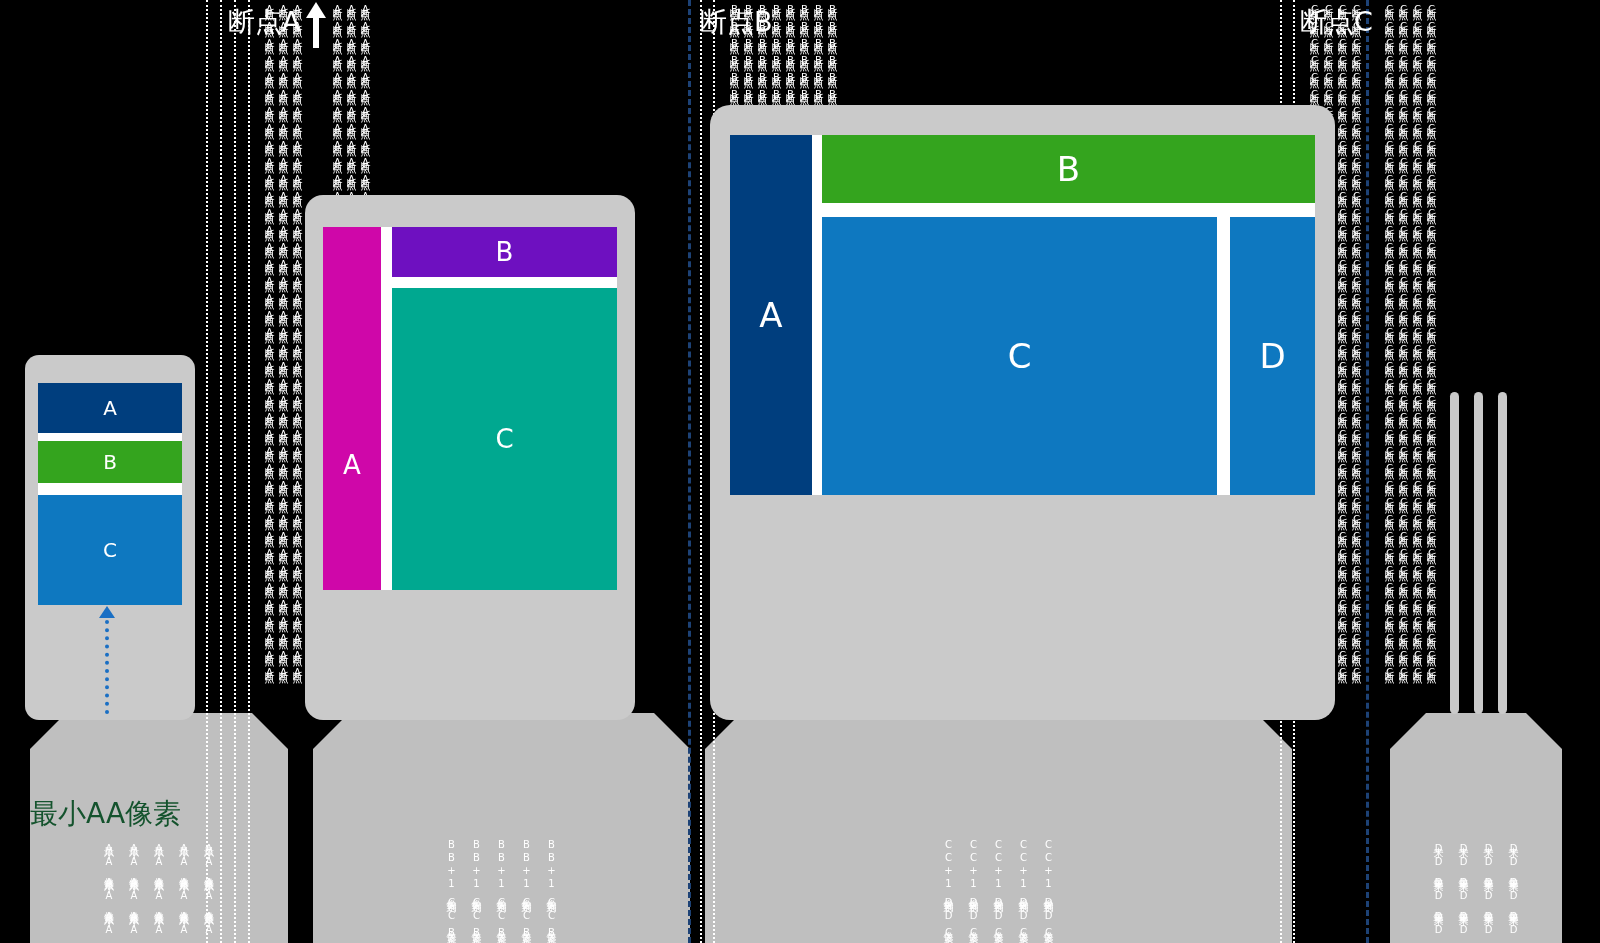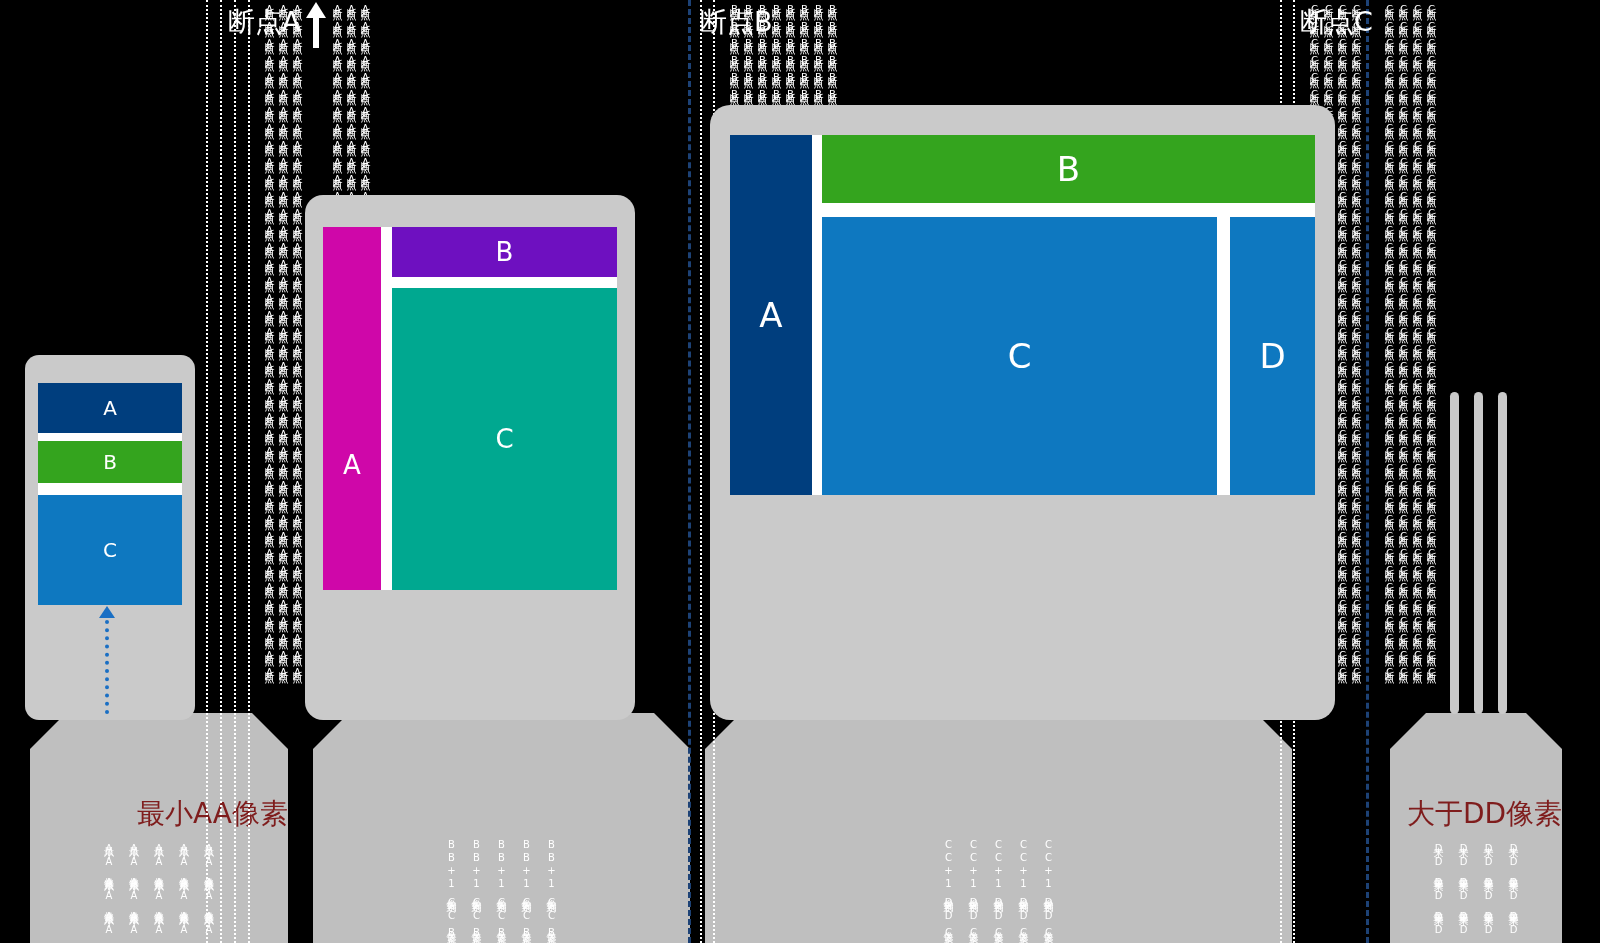--- a/index.html
+++ b/index.html
@@ -32,22 +32,22 @@
   .bp-arrow::after {
     content:""; position:absolute; left:7px; top:14px; width:6px; height:32px; background:#fff;
   }
 
   
   .band {
     position:absolute; top:713px; height:230px; z-index:1;
     clip-path:polygon(36px 0, calc(100% - 36px) 0, 100% 36px, 100% 100%, 0 100%, 0 36px);
   }
   .band-label {
-    position:absolute; top:82px; left:0; width:100%; text-align:right;
-    font-size:28px; color:#7f1d1d; white-space:nowrap;
+    position:absolute; top:82px; left:0; width:100%; text-align:left;
+    font-size:28px; color:#14532d; white-space:nowrap;
   }
   .band-garble {
     position:absolute; top:126px; bottom:0; left:0; width:100%;
     display:flex; justify-content:center; gap:12px; overflow:hidden;
   }
   .band-garble .garble { position:static; display:block; height:auto; width:13px; z-index:auto; }
 
   
   .device { position:absolute; z-index:3; }
   .content { position:absolute; }
@@ -100,21 +100,20 @@
     <div class="band-garble">
       <span class="garble">CC+1像素到DD像素CC+1像素到DD像素CC+1像素到DD像素CC+1像素到DD像素CC+1像素到DD像素CC+1像素到DD像素CC+1像素到DD像素CC+1像素到DD像素</span>
       <span class="garble">CC+1像素到DD像素CC+1像素到DD像素CC+1像素到DD像素CC+1像素到DD像素CC+1像素到DD像素CC+1像素到DD像素CC+1像素到DD像素CC+1像素到DD像素</span>
       <span class="garble">CC+1像素到DD像素CC+1像素到DD像素CC+1像素到DD像素CC+1像素到DD像素CC+1像素到DD像素CC+1像素到DD像素CC+1像素到DD像素CC+1像素到DD像素</span>
       <span class="garble">CC+1像素到DD像素CC+1像素到DD像素CC+1像素到DD像素CC+1像素到DD像素CC+1像素到DD像素CC+1像素到DD像素CC+1像素到DD像素CC+1像素到DD像素</span>
       <span class="garble">CC+1像素到DD像素CC+1像素到DD像素CC+1像素到DD像素CC+1像素到DD像素CC+1像素到DD像素CC+1像素到DD像素CC+1像素到DD像素CC+1像素到DD像素</span>
     </div>
   </div>
 
   <div class="band" style="left: 1390px; width: 172px; background: rgb(191, 191, 191);">
-    <div class="band-label">大于DD像素</div>
     <div class="band-garble">
       <span class="garble">大于DD像素大于DD像素大于DD像素大于DD像素大于DD像素大于DD像素大于DD像素大于DD像素</span>
       <span class="garble">大于DD像素大于DD像素大于DD像素大于DD像素大于DD像素大于DD像素大于DD像素大于DD像素</span>
       <span class="garble">大于DD像素大于DD像素大于DD像素大于DD像素大于DD像素大于DD像素大于DD像素大于DD像素</span>
       <span class="garble">大于DD像素大于DD像素大于DD像素大于DD像素大于DD像素大于DD像素大于DD像素大于DD像素</span>
     </div>
   </div>
 
   <div class="vline white" style="left:206px"></div>
   <div class="vline white" style="left:220px"></div>

